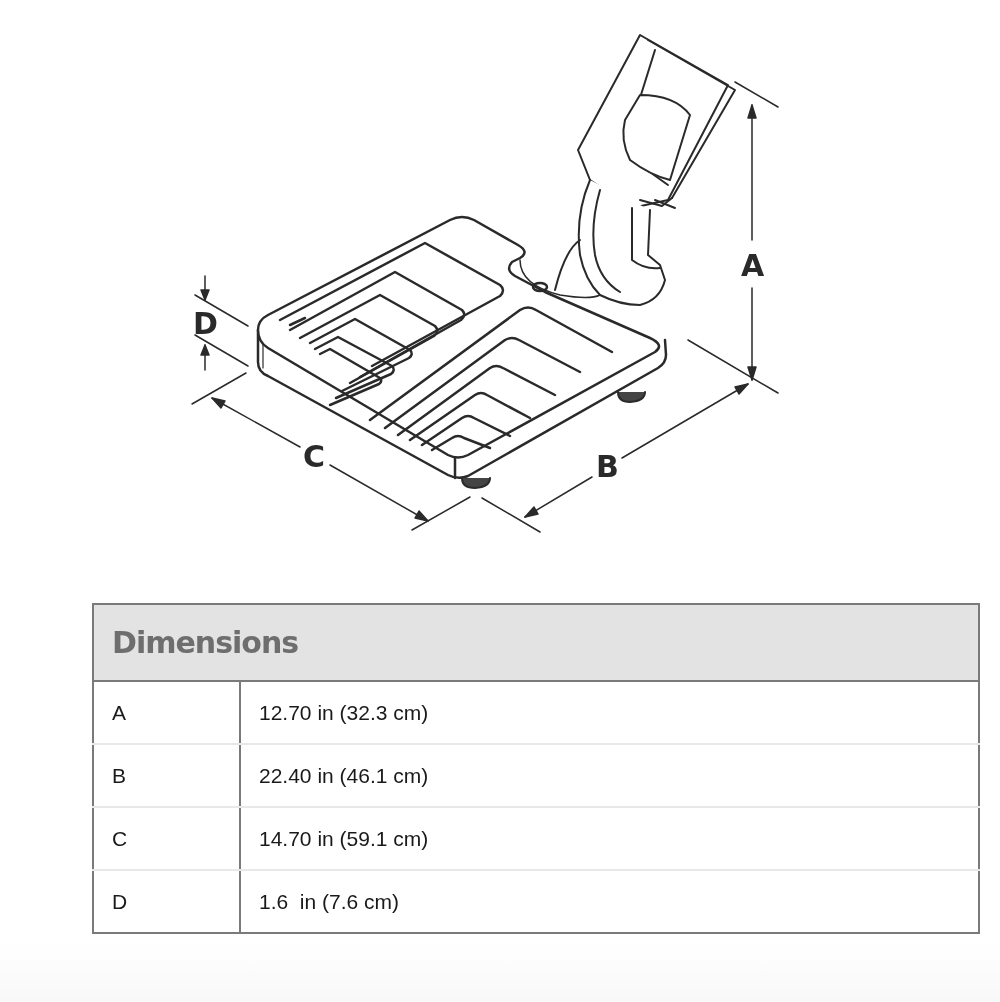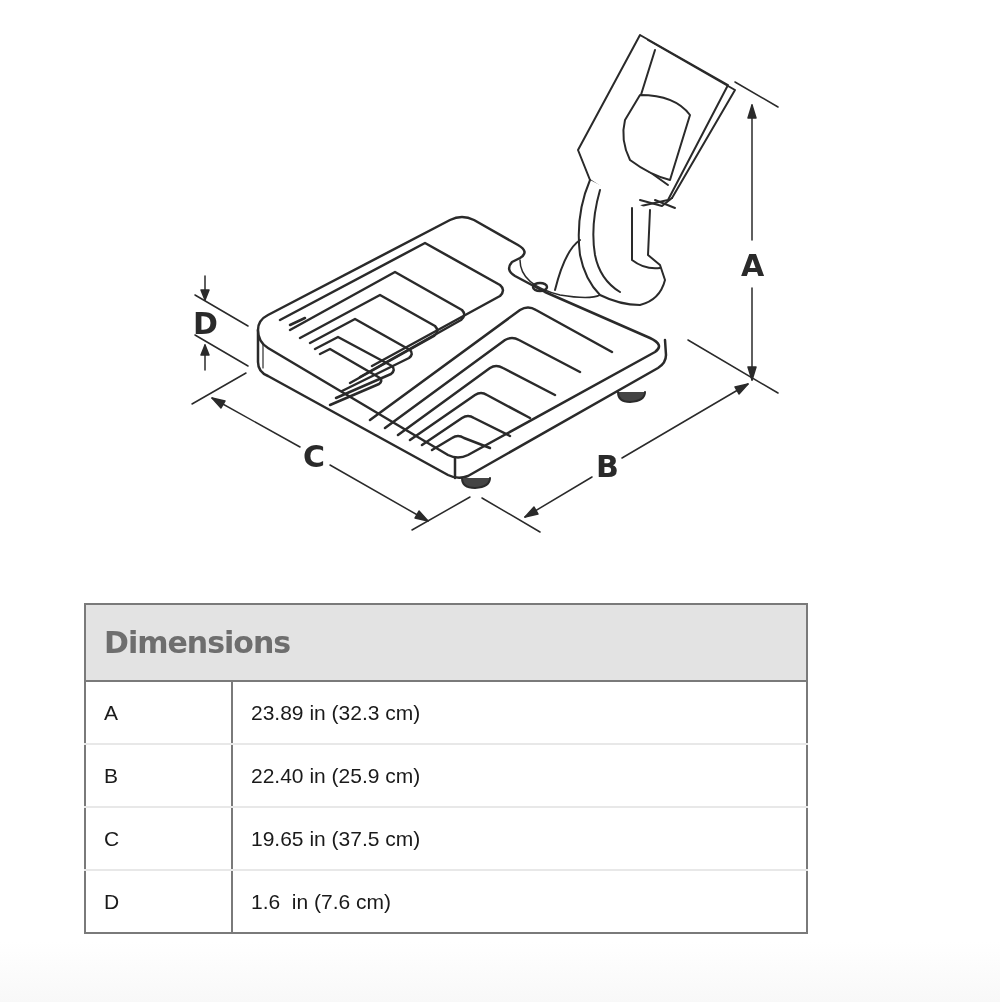--- a/index.html
+++ b/index.html
@@ -6,21 +6,21 @@
     body {
       width: 1000px; height: 1002px; position: relative; overflow: hidden;
       background: linear-gradient(to bottom, #ffffff 0%, #ffffff 94%, #f8f8f8 100%);
       font-family: "Liberation Sans", "DejaVu Sans", sans-serif;
     }
     #diagram { position: absolute; left: 0; top: 0; width: 1000px; height: 560px; }
     .dim-label {
       font-family: "DejaVu Sans", sans-serif; font-weight: bold; font-size: 30px; fill: #2a2a2a;
     }
     table.dims {
-      position: absolute; left: 84px; top: 603px; width: 724px;
+      position: absolute; left: 92px; top: 603px; width: 888px;
       border-collapse: collapse; border: 2px solid #7a7a7a;
     }
     table.dims th {
       background: #e3e3e3; height: 75px; text-align: left; padding: 0 0 0 18px;
       font-family: "DejaVu Sans", sans-serif; font-weight: bold; font-size: 30px; color: #6e6e6e;
       letter-spacing: -1px; border-bottom: 2px solid #7a7a7a;
     }
     table.dims td {
       height: 61px; font-size: 21px; color: #1a1a1a; padding: 0 0 0 18px;
       border-bottom: 2px solid #e8e8e8; vertical-align: middle;
@@ -123,28 +123,28 @@
 
 <table class="dims">
   <thead>
     <tr>
       <th colspan="2">Dimensions</th>
     </tr>
   </thead>
   <tbody>
     <tr>
       <td class="key">A</td>
-      <td>23.89 in (32.3 cm)</td>
+      <td>12.70 in (32.3 cm)</td>
     </tr>
     <tr>
       <td class="key">B</td>
-      <td>22.40 in (25.9 cm)</td>
+      <td>22.40 in (46.1 cm)</td>
     </tr>
     <tr>
       <td class="key">C</td>
-      <td>19.65 in (37.5 cm)</td>
+      <td>14.70 in (59.1 cm)</td>
     </tr>
     <tr>
       <td class="key">D</td>
       <td style="white-space:pre">1.6  in (7.6 cm)</td>
     </tr>
   </tbody>
 </table>
 
 </body></html>

